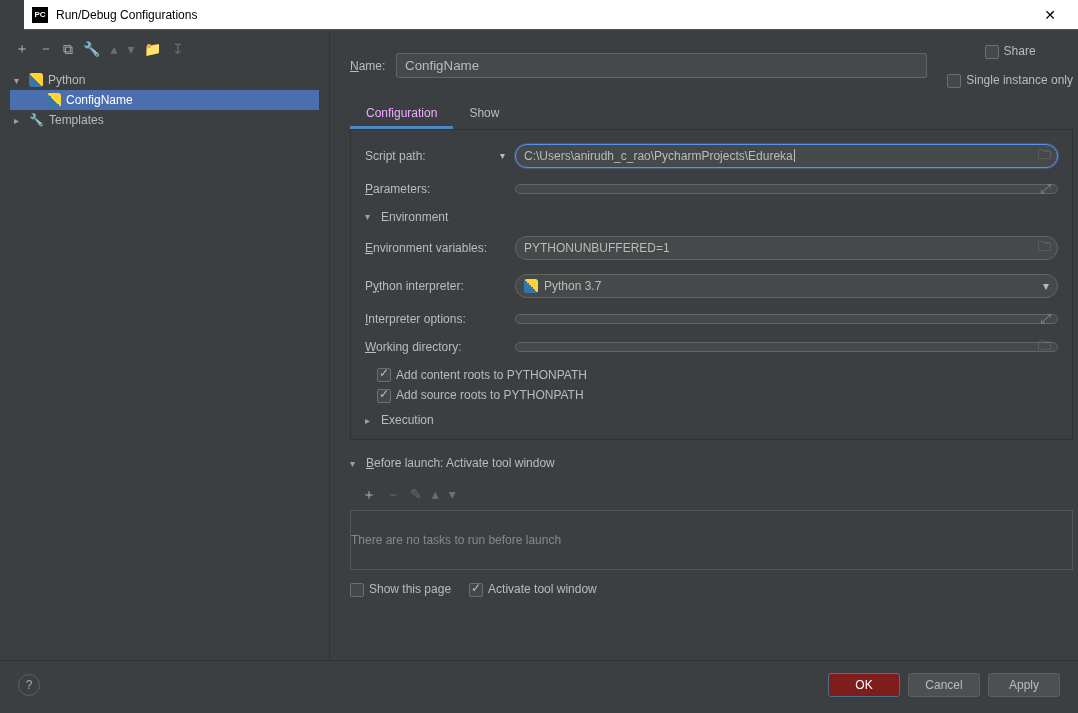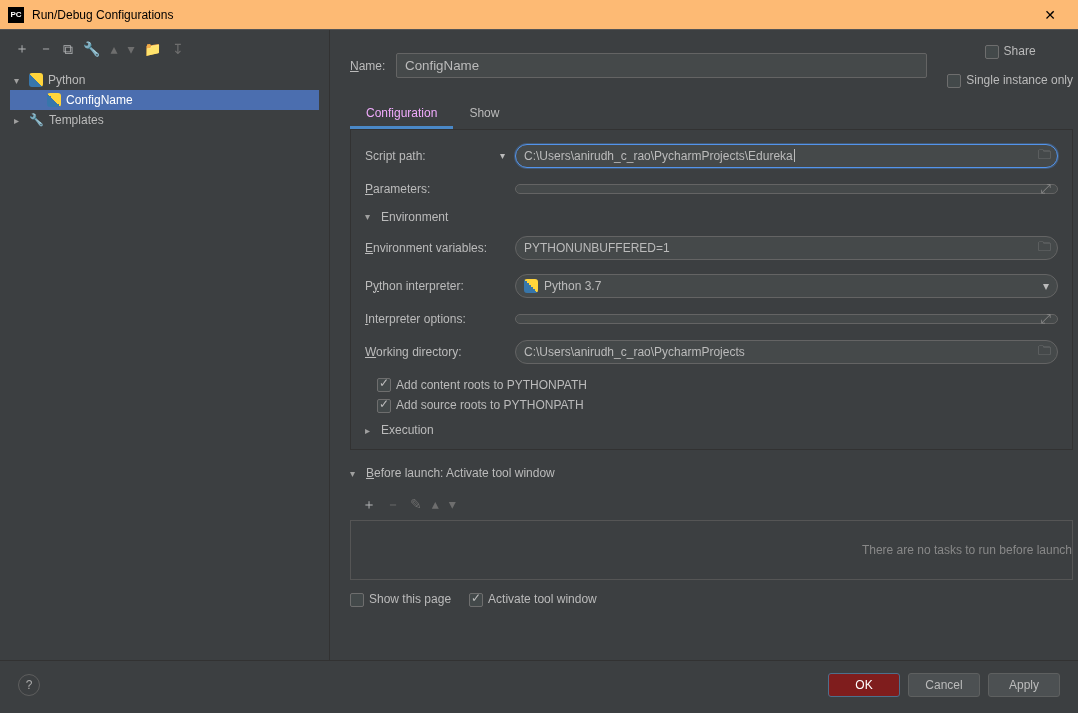--- a/index.html
+++ b/index.html
@@ -1,19 +1,19 @@
 <!DOCTYPE html>
 <html><head>
 <meta charset="utf-8">
 <style>
 * { box-sizing: border-box; margin: 0; padding: 0; }
 body { font-family: "Segoe UI", Tahoma, sans-serif; font-size: 12px; background: #3c3f41; color: #bbbbbb; width: 1078px; height: 713px; overflow: hidden; }
 
 
-.titlebar { height: 30px; background: #fdba74; color: #000; display: flex; align-items: center; padding: 12px 8px; border-bottom: 1px solid #555; }
+.titlebar { height: 30px; background: #ffffff; color: #000; display: flex; align-items: center; padding: 12px 8px; border-bottom: 1px solid #555; margin-left: 24px; }
 .titlebar .app-icon { width: 16px; height: 16px; background: #000; display: flex; align-items: center; justify-content: center; font-size: 8px; color: #fff; font-weight: bold; margin-right: 8px; }
 .titlebar .title { flex: 1; }
 .titlebar .close { width: 40px; height: 28px; text-align: center; line-height: 28px; font-size: 14px; cursor: pointer; }
 
 
 .container { display: flex; height: 630px; background: #3c3f41; }
 
 
 .sidebar { width: 330px; border-right: 1px solid #323232; padding: 10px; display: flex; flex-direction: column; }
 .toolbar-icons { display: flex; gap: 10px; padding: 0 5px 8px 5px; align-items: center; color: #afb1b3; }
@@ -54,21 +54,21 @@
 
 .section-head { display:flex; align-items:center; gap:6px; margin: 4px 0 12px 0; cursor:pointer; }
 .section-head .title { }
 .sub-checks { margin-left: 12px; }
 .sub-checks .row { margin-bottom: 6px; }
 
 
 .before-launch { margin-top: 16px; }
 .bl-toolbar { display:flex; gap:10px; padding:4px 0; color:#afb1b3; font-size:14px; margin-left:12px;}
 .bl-toolbar .inactive { color:#6e6e6e; }
-.bl-box { border:1px solid #555; height:60px; display:flex; align-items:center; justify-content:flex-end; color:#888; margin-top:2px; }
+.bl-box { border:1px solid #555; height:60px; display:flex; align-items:center; justify-content:flex-start; color:#888; margin-top:2px; }
 
 .bottom-checks { display:flex; gap:18px; margin-top:12px; }
 
 
 .footer { height: 48px; display:flex; align-items:center; padding: 0 18px; background:#3c3f41; border-top:1px solid #323232; }
 .help-btn { width:22px; height:22px; border:1px solid #5e5e5e; border-radius:50%; display:flex; align-items:center; justify-content:center; color:#aaa; cursor:pointer; }
 .footer-spacer { flex:1; }
 .btn { min-width:72px; padding:4px 14px; margin-left:8px; background:#4c5052; border:1px solid #5e6060; color:#bbb; border-radius:3px; cursor:pointer; text-align:center; }
 .btn.primary { background:#7f1d1d; border-color:#4c708c; color:#fff; }
 </style>
@@ -170,21 +170,20 @@
       <div class="form-row">
         <div class="form-label"><u>I</u>nterpreter options:</div>
         <div class="form-field">
           <span></span>
           <span class="tail-icon">⤢</span>
         </div>
       </div>
       <div class="form-row">
         <div class="form-label"><u>W</u>orking directory:</div>
         <div class="form-field">
-          <span>C:\Users\anirudh_c_rao\PycharmProjects</span>
           <span class="tail-icon">🗀</span>
         </div>
       </div>
 
       <div class="sub-checks">
         <div class="row">
             <label><span class="checkbox checked"></span><span>Add content roots to PYTHONPATH</span></label>
           </div>
         <div class="row">
             <label><span class="checkbox checked"></span><span>Add source roots to PYTHONPATH</span></label>

